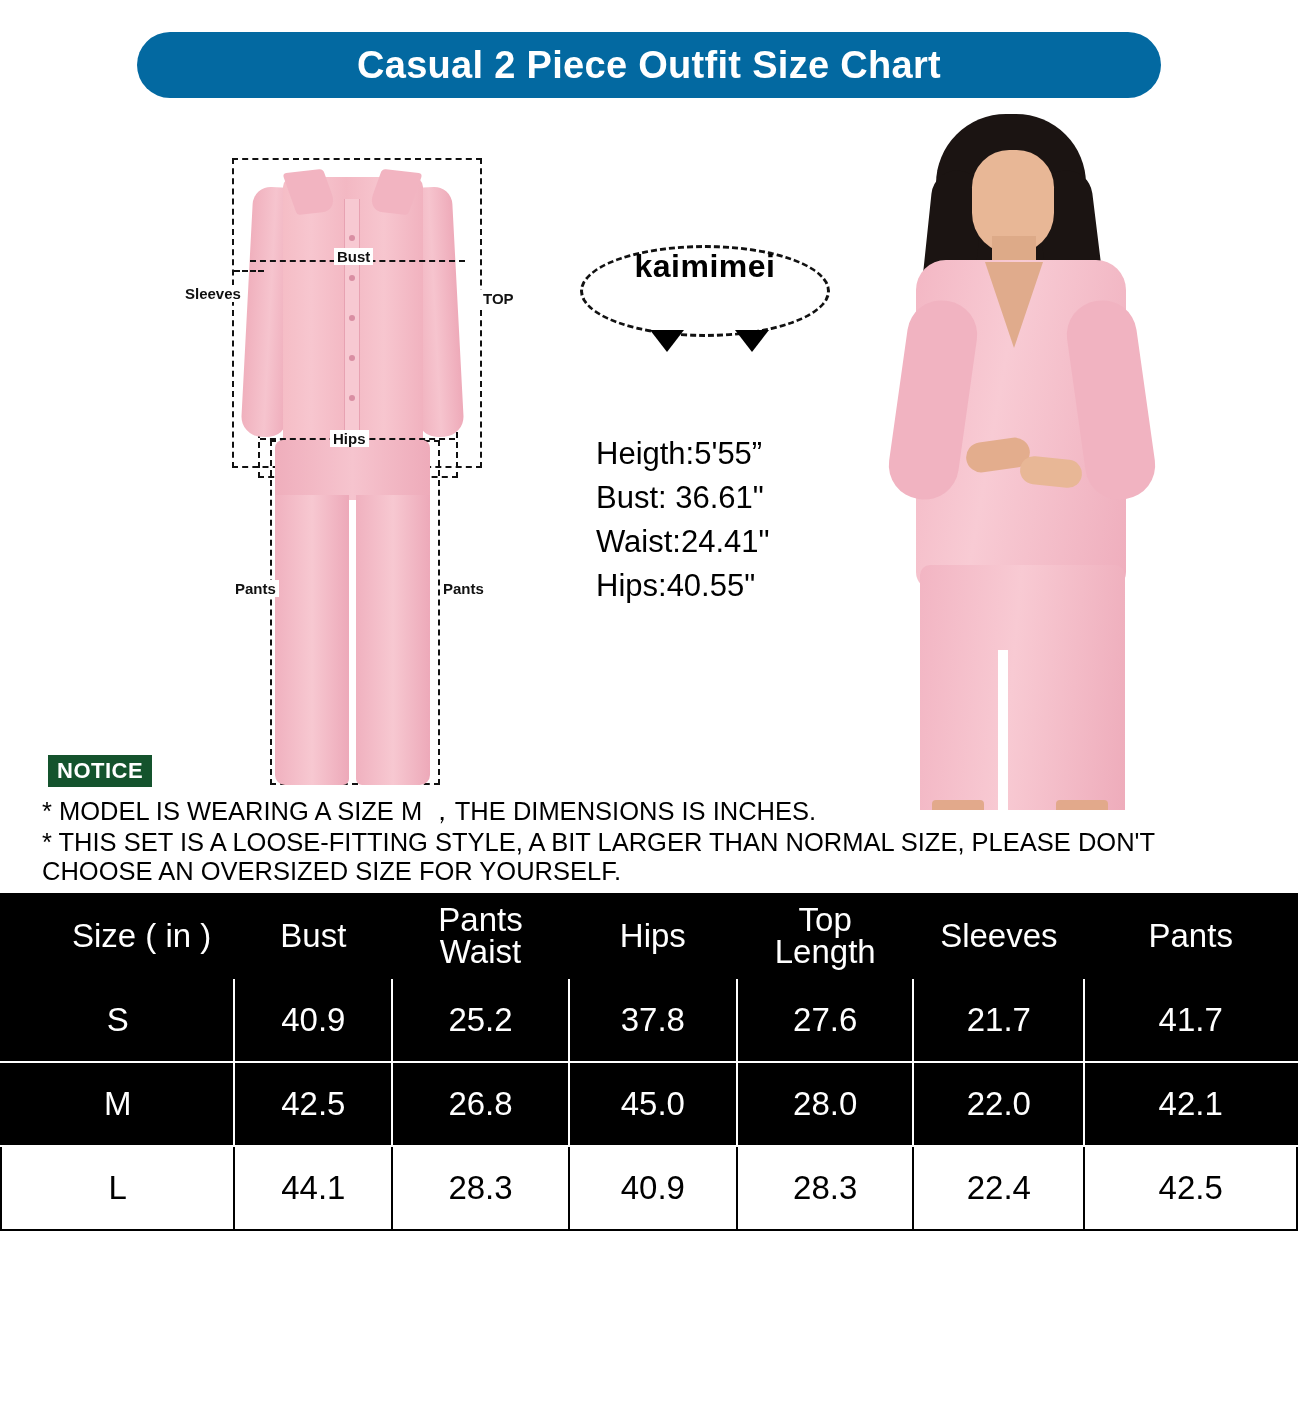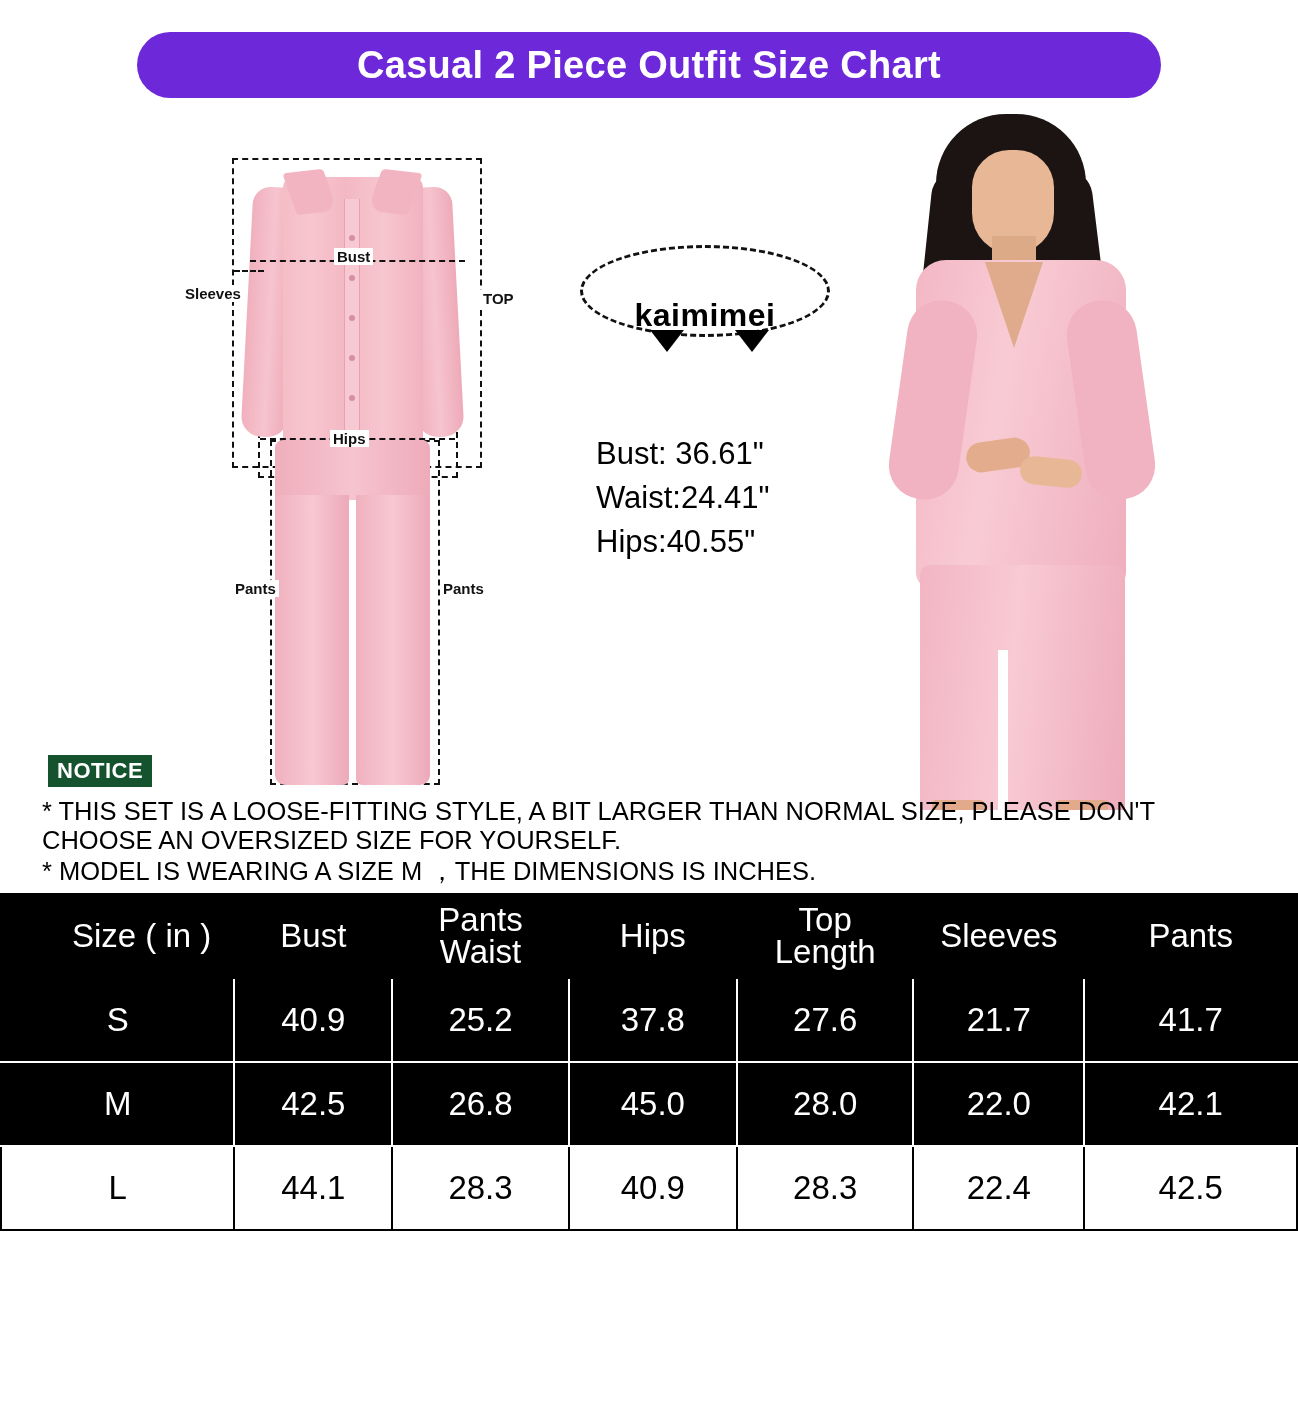--- a/index.html
+++ b/index.html
@@ -14,21 +14,21 @@
     overflow: hidden;
   }
 
   
   .title-wrap {
     position: absolute;
     left: 137px;
     top: 32px;
     width: 1024px;
     height: 66px;
-    background: #6d28d9;
+    background: #0369a1;
     border-radius: 33px;
     display: flex;
     align-items: center;
     justify-content: center;
   }
   .title-wrap .title-text {
     color: #ffffff;
     font-size: 38px;
     font-weight: bold;
     letter-spacing: 0.3px;
@@ -147,21 +147,21 @@
   
   .brand {
     position: absolute;
     left: 580px;
     top: 245px;
     width: 250px;
     height: 92px;
     border: 3px dashed #111;
     border-radius: 50%;
     display: flex;
-    align-items: flex-end;
+    align-items: flex-start;
     justify-content: center;
   }
   .brand-text {
     font-size: 32px;
     font-weight: bold;
     letter-spacing: 0.5px;
     color: #000;
   }
   .arrow {
     position: absolute;
@@ -339,20 +339,21 @@
   <span class="garment-label" style="left:250px; top:440px;">Pants</span>
 </div>
 
 <div class="brand">
   <span class="brand-text">kaimimei</span>
 </div>
 <div class="arrow a1"></div>
 <div class="arrow a2"></div>
 
 <ul class="measure-list">
+  <li>Heigth:5'55”</li>
   <li>Bust: 36.61"</li>
   <li>Waist:24.41"</li>
   <li>Hips:40.55"</li>
 </ul>
 
 <div class="model-photo">
   <div class="m-hair"></div>
   <div class="m-hair-l"></div>
   <div class="m-hair-r"></div>
   <div class="m-face"></div>
@@ -364,22 +365,22 @@
   <div class="m-hand1"></div>
   <div class="m-hand2"></div>
   <div class="m-pants"></div>
   <div class="m-legsplit"></div>
   <div class="m-foot1"></div>
   <div class="m-foot2"></div>
 </div>
 
 <div class="notice-badge">NOTICE</div>
 <div class="notice-lines">
+  <p>* MODEL IS WEARING A SIZE  M ，THE DIMENSIONS IS INCHES.</p>
   <p>* THIS SET IS A LOOSE-FITTING STYLE, A BIT LARGER THAN NORMAL SIZE, PLEASE DON'T CHOOSE AN OVERSIZED SIZE FOR YOURSELF.</p>
-  <p>* MODEL IS WEARING A SIZE  M ，THE DIMENSIONS IS INCHES.</p>
 </div>
 
 <table class="size-table">
   <colgroup>
     <col style="width:18.0%">
     <col style="width:12.2%">
     <col style="width:13.6%">
     <col style="width:13.0%">
     <col style="width:13.6%">
     <col style="width:13.2%">

